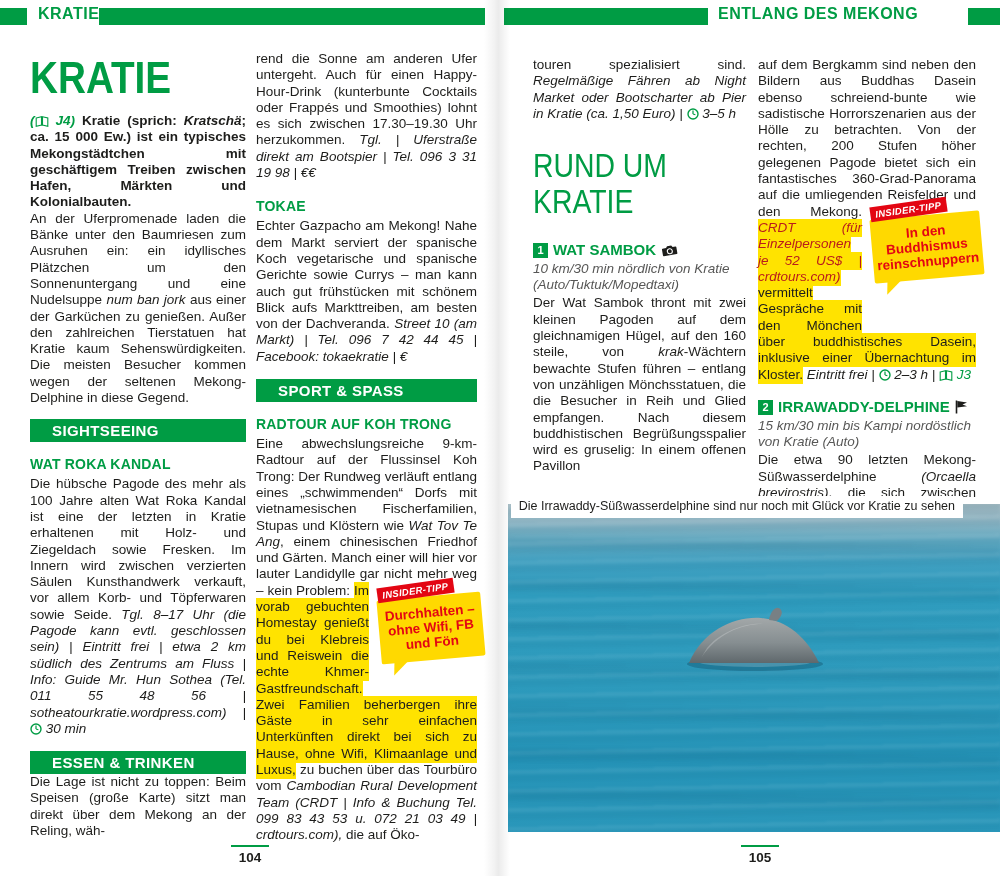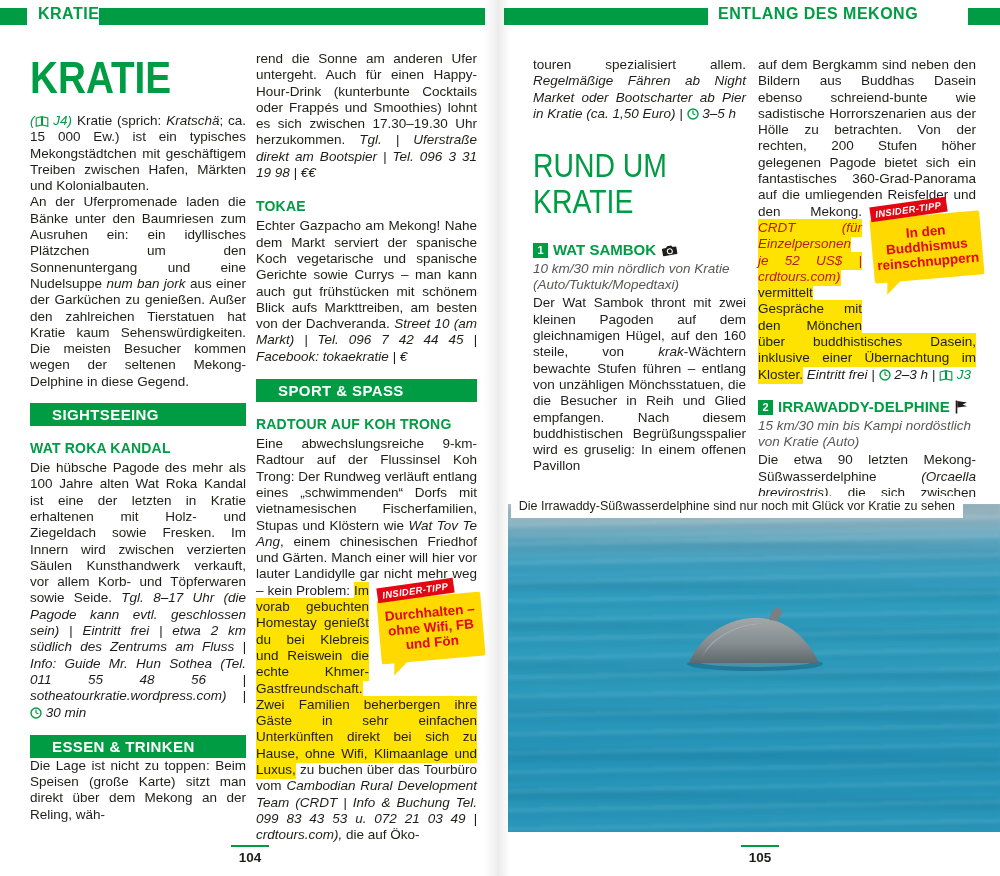--- a/index.html
+++ b/index.html
@@ -23,21 +23,21 @@
   .col{position:absolute;top:0;text-align:justify;font-size:13.5px;line-height:16.3px;hyphens:auto;-webkit-hyphens:auto;}
   #col1{left:30px;width:216px;}
   #col2{left:256px;width:221px;}
   #col3{left:533px;width:213px;}
   #col4{left:758px;width:218px;}
   .col p{margin:0;}
   .cityTitle{margin:56px 0 0;color:var(--green);font-size:45px;line-height:44px;font-weight:bold;text-align:left;}
   .cond{display:inline-block;transform:scaleX(.86);transform-origin:0 50%;white-space:nowrap;}
   .areaTitle{margin:26px 0 0;color:var(--green);font-size:33px;line-height:36px;font-weight:normal;text-align:left;}
   .areaTitle .cond{white-space:normal;}
-  .lead{font-weight:normal;margin-top:13px !important;}
+  .lead{font-weight:bold;margin-top:13px !important;}
   .it{font-style:italic;}
   .gi{color:var(--green);font-style:italic;}
   .dkgi{color:#b91c1c;font-style:italic;}
   .hl{background:var(--yellow);padding:1px 0 2px;box-decoration-break:clone;-webkit-box-decoration-break:clone;}
   .secbar{background:var(--green);color:#fff;font-weight:bold;font-size:15px;height:23px;line-height:23px;padding-left:22px;text-align:left;letter-spacing:.4px;}
   .subhead{color:var(--green);font-weight:bold;font-size:14px;line-height:17px;text-align:left;margin:14px 0 3px;letter-spacing:.2px;}
   .poi{color:var(--green);font-weight:bold;font-size:15px;text-align:left;margin:16px 0 3px;display:flex;align-items:center;gap:5px;}
   .badge{background:var(--green);color:#fff;width:15px;height:15px;font-size:11px;line-height:15px;text-align:center;font-weight:bold;flex:0 0 auto;}
   .dir{color:var(--gray);font-style:italic;text-align:left;line-height:16px;}
   svg.inl{vertical-align:-2px;}
@@ -109,21 +109,21 @@
   <p>
     <span>Eine abwechslungsreiche 9-km-Radtour auf der Flussinsel Koh Trong: Der Rundweg verläuft entlang eines „schwimmenden“ Dorfs mit vietnamesischen Fischerfamilien, Stupas und Klöstern wie </span><span class="it">Wat Tov Te Ang</span><span>, einem chinesischen Friedhof und Gärten. Manch einer will hier vor lauter Landidylle gar nicht mehr weg – kein Problem: </span><span class="tip" id="tip1">
         <span class="ribbon">INSIDER-TIPP</span>
         <span class="bubble">Durchhalten – ohne Wifi, FB und Fön</span>
       </span><span class="hl">Im vorab gebuchten Homestay genießt du bei Klebreis und Reiswein die echte Khmer-Gastfreundschaft. Zwei Familien beherbergen ihre Gäste in sehr einfachen Unterkünften direkt bei sich zu Hause, ohne Wifi, Klimaanlage und Luxus,</span><span> zu buchen über das Tourbüro vom </span><span class="it">Cambodian Rural Development Team (CRDT | Info &amp; Buchung Tel. 099 83 43 53 u. 072 21 03 49 | crdtours.com),</span><span> die auf Öko-</span>
   </p>
 </div>
 
 <div class="col" id="col3">
   <p style="margin-top:57px;">
-    <span>touren spezialisiert allem. </span><span class="it">Regelmäßige Fähren ab Night Market oder Bootscharter ab Pier in Kratie (ca. 1,50 Euro) | </span><svg class="inl" width="12" height="12" viewBox="0 0 12 12">
+    <span>touren spezialisiert sind. </span><span class="it">Regelmäßige Fähren ab Night Market oder Bootscharter ab Pier in Kratie (ca. 1,50 Euro) | </span><svg class="inl" width="12" height="12" viewBox="0 0 12 12">
         <circle cx="6" cy="6" r="5" fill="#fff" stroke="#009c44" stroke-width="1.4"></circle>
         <path d="M6 6 L6 2.6 M6 6 L8.4 6.8" stroke="#009c44" stroke-width="1.2" fill="none"></path>
       </svg><span class="it"> 3–5 h</span>
   </p>
   <h2 class="areaTitle"><span class="cond">RUND UM KRATIE</span></h2>
   <div class="poi" style="margin-top:22px;">
     <span class="badge">1</span>
     <span>WAT SAMBOK</span>
     <svg width="17" height="13" viewBox="0 0 17 13" style="transform:rotate(-10deg);">
         <path d="M2 3.5 L5.5 3.5 L6.8 1.8 L11 1.8 L12.2 3.5 L15 3.5 Q15.8 3.5 15.8 4.3 L15.8 10.4 Q15.8 11.2 15 11.2 L2 11.2 Q1.2 11.2 1.2 10.4 L1.2 4.3 Q1.2 3.5 2 3.5 Z" fill="#1d1d1b"></path>

